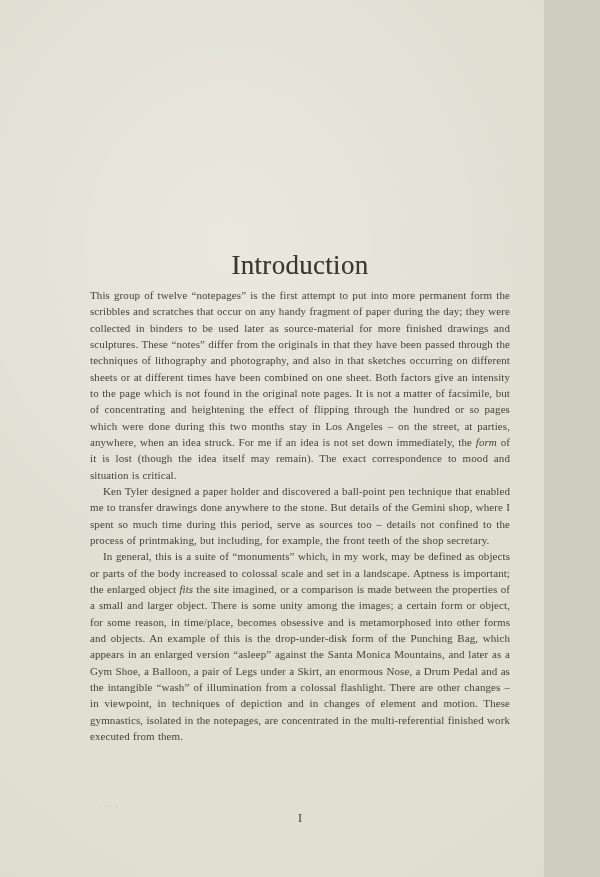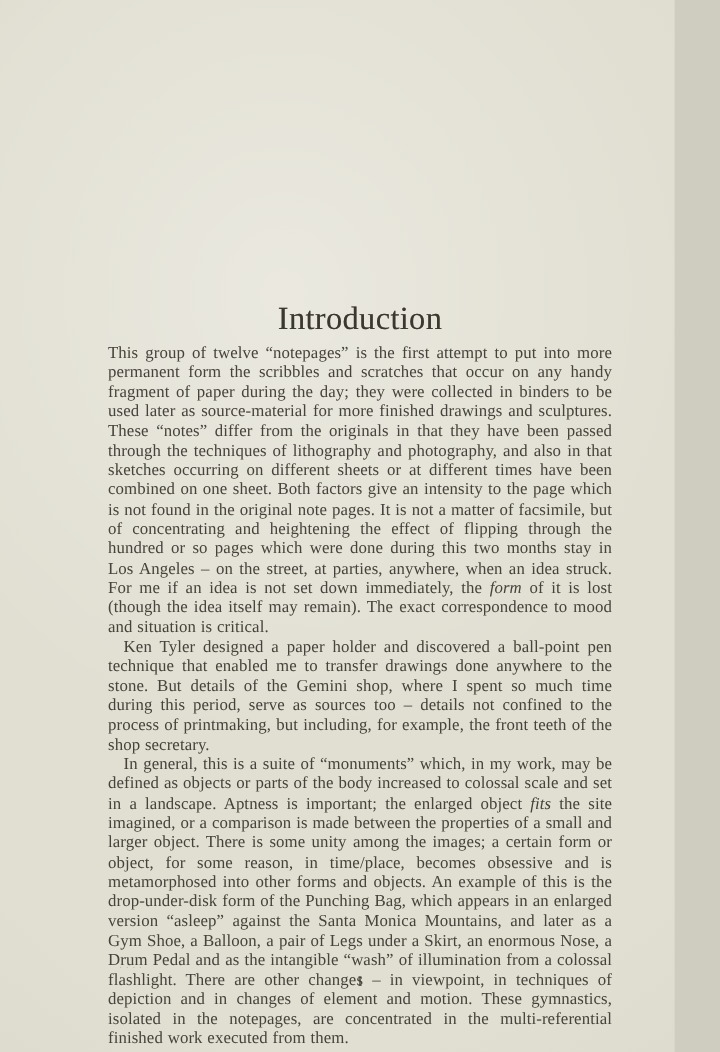--- a/index.html
+++ b/index.html
@@ -15,41 +15,40 @@
   .paper {
     position: relative;
     width: 544px;
     height: 877px;
     background:
       radial-gradient(ellipse 85% 60% at 42% 28%, rgba(255,255,255,0.30), rgba(255,255,255,0) 72%),
       radial-gradient(ellipse 130% 100% at 50% 45%, #e1dfd2 55%, #d5d3c4 100%),
       #dedcce;
     font-family: "Liberation Serif", "DejaVu Serif", serif;
     color: #45433b;
-    padding-left: 18px;
   }
   .title {
     position: absolute;
     top: 250px;
     left: 0;
     width: 600px;
     margin: 0;
     text-align: center;
     font-size: 27px;
     font-weight: normal;
     letter-spacing: 0.3px;
     color: #3a382f;
     text-shadow: 0 0 0.4px rgba(58,56,47,0.55);
   }
   .body-text {
     position: absolute;
     top: 287px;
     left: 90px;
     width: 420px;
-    font-size: 14px;
+    font-size: 11px;
     line-height: 16.33px;
     text-align: justify;
     letter-spacing: 0.08px;
     word-spacing: 0.4px;
     color: #45433b;
   }
   .body-text p {
     margin: 0;
   }
   .body-text p.indent {

